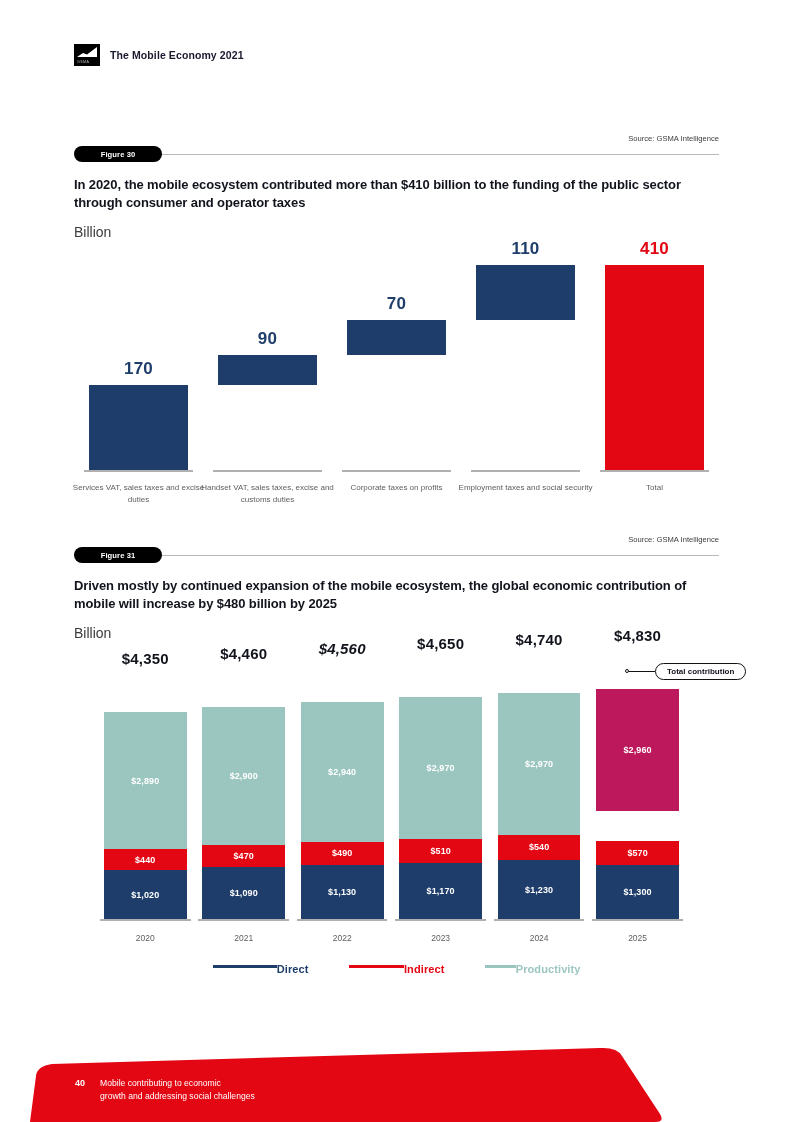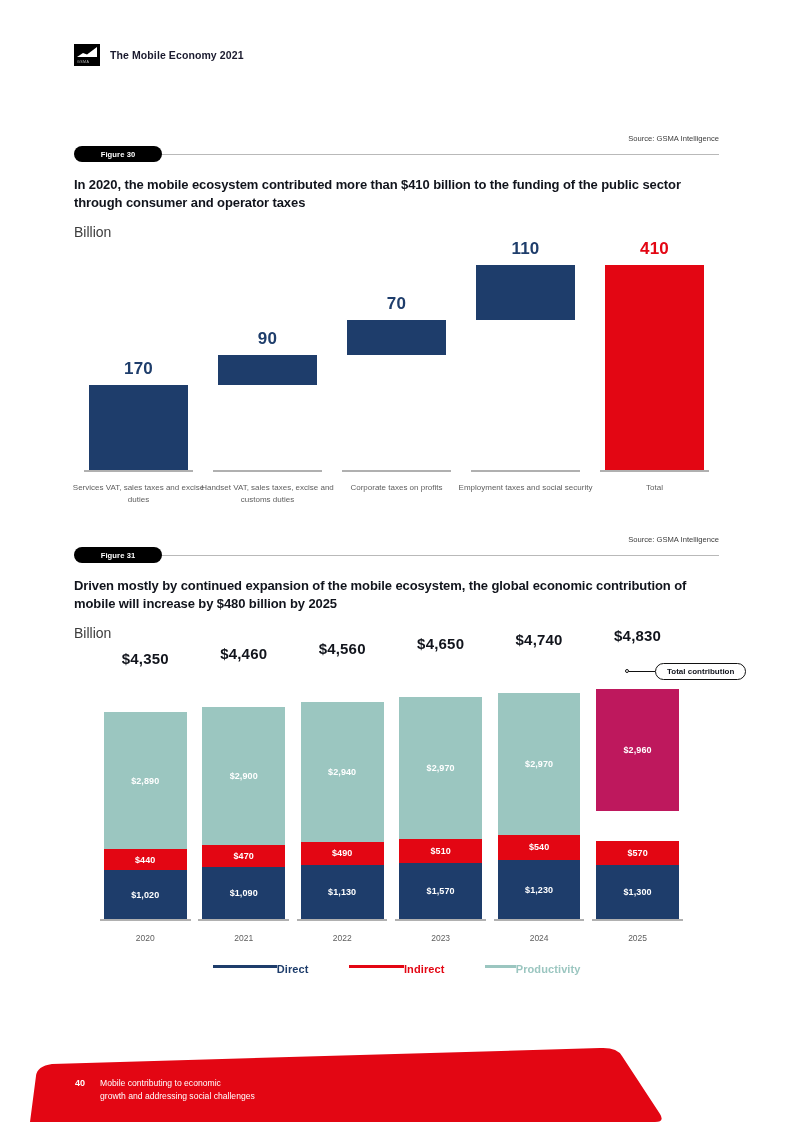--- a/index.html
+++ b/index.html
@@ -161,35 +161,35 @@
           <div class="st-total" style="top: -12.381px;">$4,460</div>
           <div class="st-stack" style="height: 212.381px;">
             <div class="st-seg prod" style="background: rgb(155, 198, 192); height: 65.0224%;">$2,900</div>
             <div class="st-seg" style="background: rgb(227, 6, 19); height: 10.5381%;">$470</div>
             <div class="st-seg" style="background: rgb(30, 61, 107); height: 24.4395%;">$1,090</div>
           </div>
           <div class="st-tick"></div>
           <div class="st-year">2021</div>
         </div>
         <div class="st-col" style="left: 218.947px; width: 98.4733px;">
-          <div class="st-total" style="top: -17.1429px;">$4,560</div>
+          <div class="st-total" style="top: -17.1429px; font-style: italic;">$4,560</div>
           <div class="st-stack" style="height: 217.143px;">
             <div class="st-seg prod" style="background: rgb(155, 198, 192); height: 64.4737%;">$2,940</div>
             <div class="st-seg" style="background: rgb(227, 6, 19); height: 10.7456%;">$490</div>
             <div class="st-seg" style="background: rgb(30, 61, 107); height: 24.7807%;">$1,130</div>
           </div>
           <div class="st-tick"></div>
           <div class="st-year">2022</div>
         </div>
         <div class="st-col" style="left: 317.42px; width: 98.4733px;">
           <div class="st-total" style="top: -21.4286px;">$4,650</div>
           <div class="st-stack" style="height: 221.429px;">
             <div class="st-seg prod" style="background: rgb(155, 198, 192); height: 63.871%;">$2,970</div>
             <div class="st-seg" style="background: rgb(227, 6, 19); height: 10.9677%;">$510</div>
-            <div class="st-seg" style="background: rgb(30, 61, 107); height: 25.1613%;">$1,570</div>
+            <div class="st-seg" style="background: rgb(30, 61, 107); height: 25.1613%;">$1,170</div>
           </div>
           <div class="st-tick"></div>
           <div class="st-year">2023</div>
         </div>
         <div class="st-col" style="left: 415.893px; width: 98.4733px;">
           <div class="st-total" style="top: -25.7143px;">$4,740</div>
           <div class="st-stack" style="height: 225.714px;">
             <div class="st-seg prod" style="background: rgb(155, 198, 192); height: 62.6582%;">$2,970</div>
             <div class="st-seg" style="background: rgb(227, 6, 19); height: 11.3924%;">$540</div>
             <div class="st-seg" style="background: rgb(30, 61, 107); height: 25.9494%;">$1,230</div>

